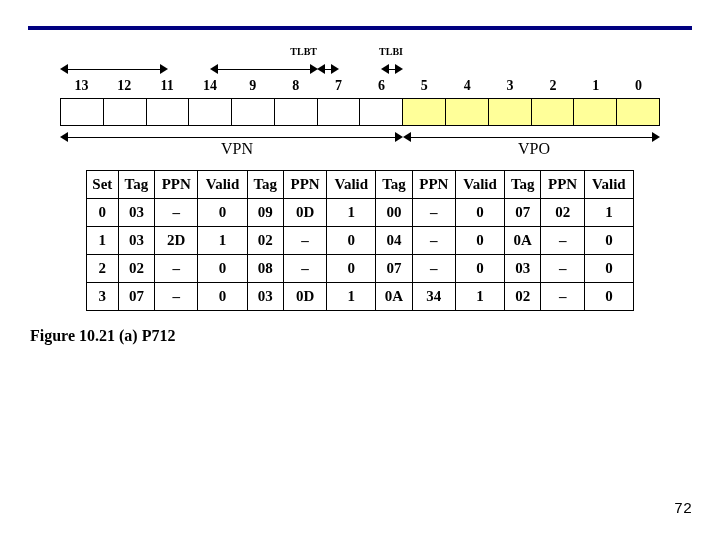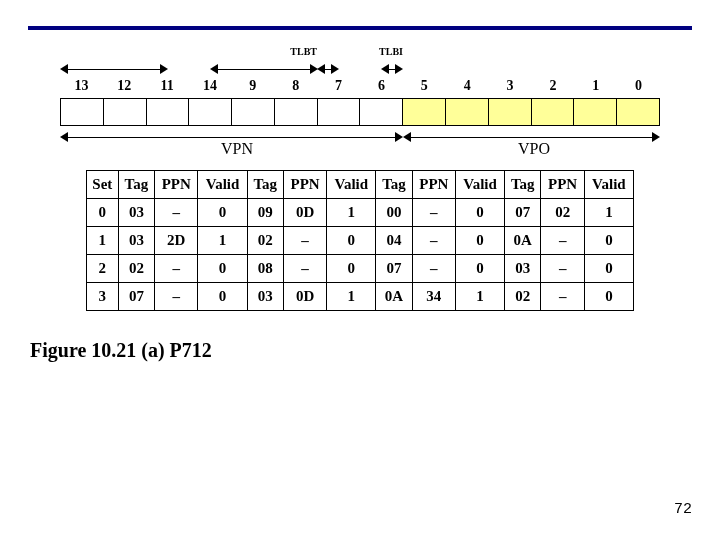--- a/index.html
+++ b/index.html
@@ -156,22 +156,22 @@
     border: 1.5px solid #000;
     text-align: center;
     padding: 5px 2px;
     font-weight: bold;
   }
   table.tlb th {
     background: #fff;
   }
 
   .caption {
-    margin-top: 28px;
-    font-size: 20px;
+    margin-top: 16px;
+    font-size: 16px;
     font-weight: bold;
     font-family: "Comic Sans MS", cursive;
   }
   .pagenum {
     position: absolute;
     right: 28px;
     bottom: 22px;
     font-size: 15px;
     font-family: Liberation Mono, monospace;
   }

